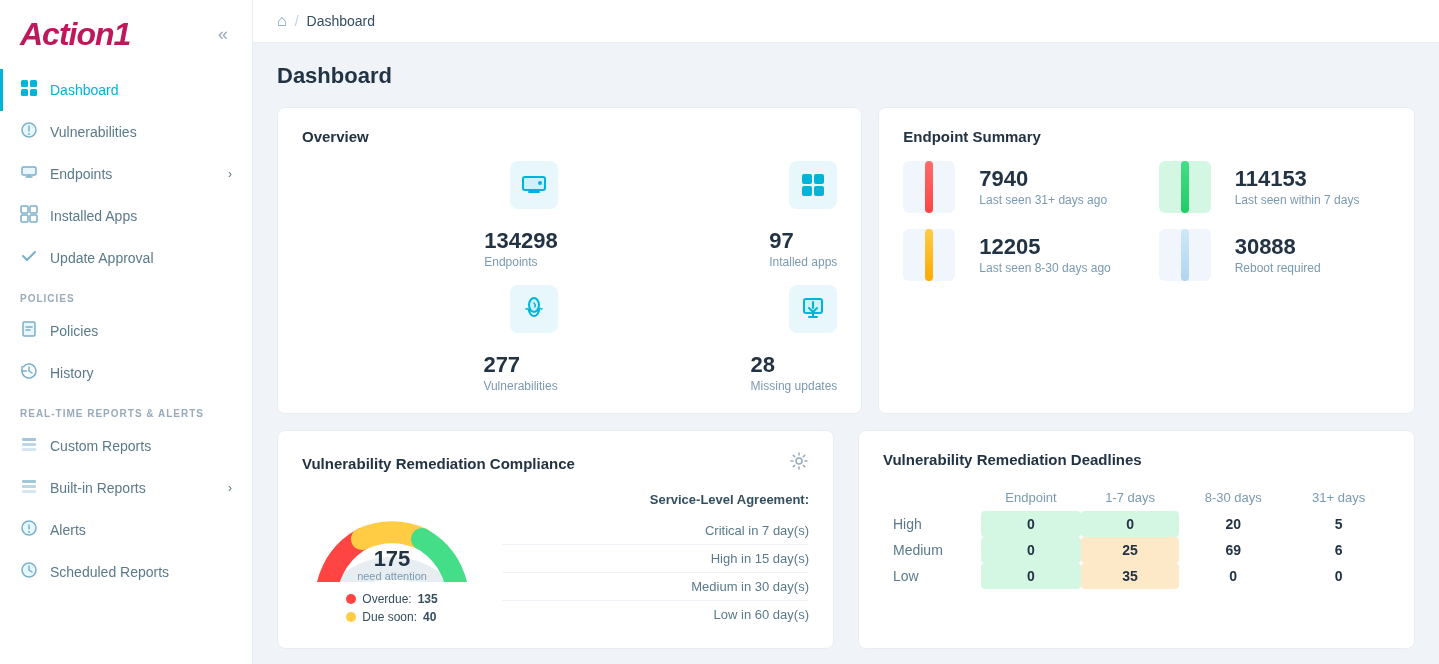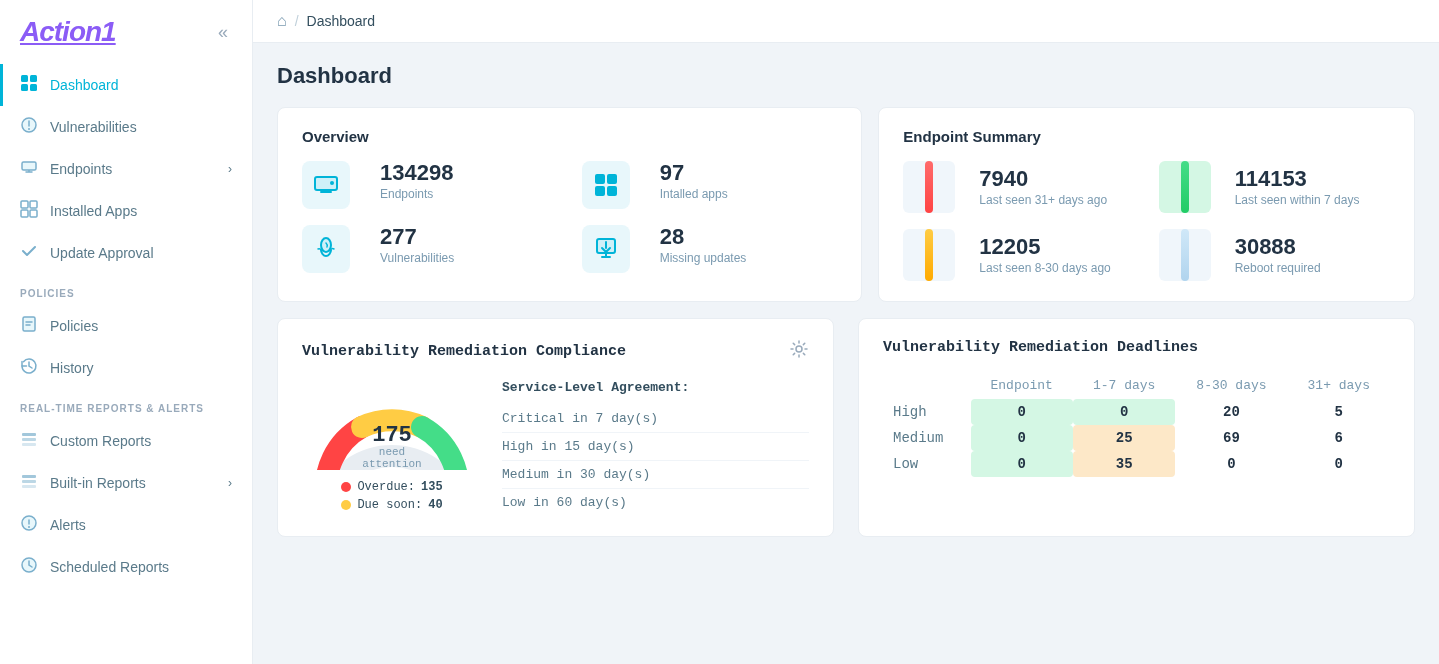--- a/index.html
+++ b/index.html
@@ -16,26 +16,25 @@
       height: 664px;
       overflow-y: auto;
     }
     .sidebar-logo {
       padding: 16px 20px;
       display: flex;
       align-items: center;
       justify-content: space-between;
     }
     .logo-text {
-      font-size: 28px;
+      font-size: 32px;
       font-weight: 800;
       font-style: italic;
-      color: #8b5cf6;
+      color: #be185d;
       letter-spacing: -1px;
-      text-decoration: underline;
     }
     .collapse-btn {
       color: #9ab;
       cursor: pointer;
       font-size: 18px;
       padding: 4px;
     }
     .nav-item {
       display: flex;
       align-items: center;
@@ -120,22 +119,23 @@
     }
 
     
     .overview-grid {
       display: grid;
       grid-template-columns: 1fr 1fr;
       gap: 16px 24px;
     }
     .overview-item {
       display: flex;
-      align-items: flex-start;
-      gap: 30px;
+      align-items: flex-end;
+      gap: 20px;
+      flex-direction: column;
     }
     .overview-icon {
       width: 48px;
       height: 48px;
       background: #e8f7fb;
       border-radius: 8px;
       display: flex;
       align-items: center;
       justify-content: center;
       font-size: 22px;
@@ -194,21 +194,20 @@
       display: flex;
       align-items: center;
       justify-content: center;
       flex-shrink: 0;
     }
 
     
     .bottom-row {
       display: flex;
       gap: 24px;
-      font-family: Liberation Mono, monospace;
     }
     .card-half {
       background: #fff;
       border-radius: 8px;
       padding: 20px 24px;
       flex: 1;
       border: 1px solid #e8edf2;
     }
 
     
@@ -268,21 +267,21 @@
       gap: 6px;
       font-size: 12px;
       color: #334e5e;
       margin-bottom: 4px;
     }
     .legend-dot {
       width: 10px; height: 10px;
       border-radius: 50%;
       flex-shrink: 0;
     }
-    .sla-section { flex: 1; }
+    .sla-section { flex: 1; text-align: right; }
     .sla-title {
       font-size: 13px;
       font-weight: 600;
       color: #334e5e;
       margin-bottom: 10px;
     }
     .sla-item {
       font-size: 13px;
       color: #5a7a8a;
       padding: 6px 0;

